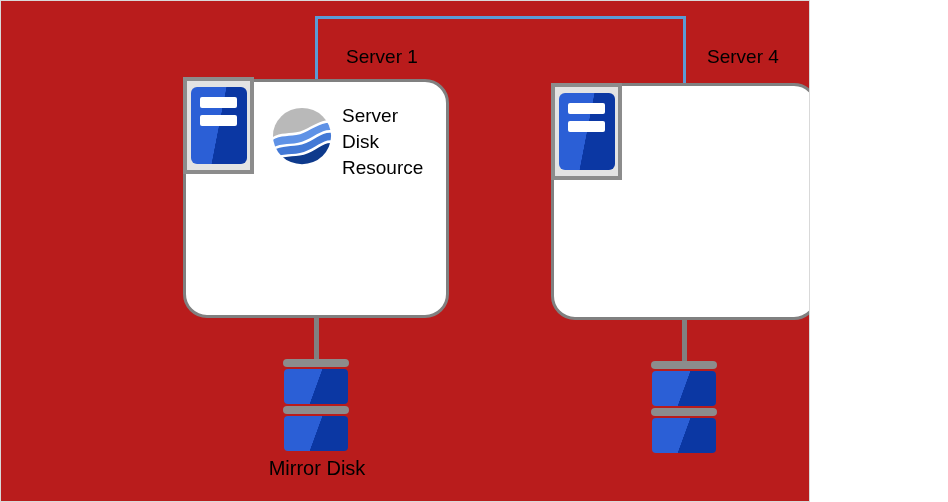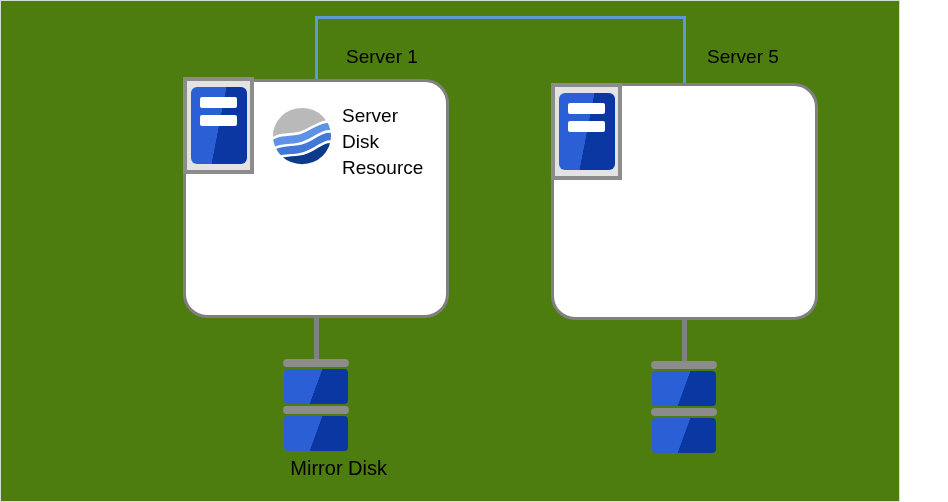--- a/index.html
+++ b/index.html
@@ -17,23 +17,23 @@
     --text-black: #000000;
   }
   * { margin: 0; padding: 0; box-sizing: border-box; }
   html, body { background: #ffffff; }
   body {
     font-family: "Liberation Sans", sans-serif;
     color: var(--text-black);
   }
   .canvas {
     position: relative;
-    width: 900px;
+    width: 810px;
     height: 502px;
-    background: #4d7c0f;
+    background: #b91c1c;
     border: 1px solid #d9d9d9;
     overflow: hidden;
   }
   .connector-layer {
     position: absolute;
     left: 0; top: 0;
     width: 948px; height: 502px;
     pointer-events: none;
   }
   .node-box {
@@ -100,39 +100,39 @@
   .disk-platter {
     width: 64px; height: 35px;
     margin: 2px auto;
     border-radius: 4px;
     background: linear-gradient(110deg, var(--icon-blue-light) 49.7%, var(--icon-blue-dark) 50.3%);
   }
   .disk-label {
     position: absolute;
     left: 246px; top: 455px;
     width: 140px;
-    text-align: right;
+    text-align: center;
     font-size: 20px;
     line-height: 24px;
     white-space: nowrap;
   }
 </style>
 </head>
 <body>
 
 <div class="canvas">
 
   <svg class="connector-layer" width="948" height="502" viewBox="0 0 948 502">
     <path d="M315.5,79 L315.5,16.5 L683.5,16.5 L683.5,84" fill="none" stroke="#5b9bd5" stroke-width="3"></path>
     <path d="M315.5,315 L315.5,360" fill="none" stroke="#808080" stroke-width="5"></path>
     <path d="M683.5,317 L683.5,362" fill="none" stroke="#808080" stroke-width="5"></path>
   </svg>
 
   <div class="node-label label-server1">Server 1</div>
-  <div class="node-label label-server2">Server 5</div>
+  <div class="node-label label-server2">Server 4</div>
 
   <div class="node-box box-server1"></div>
   <div class="node-box box-server2"></div>
 
   <div class="server-icon-frame frame-server1">
     <div class="server-unit">
       <div class="server-slot"></div>
       <div class="server-slot"></div>
     </div>
   </div>

